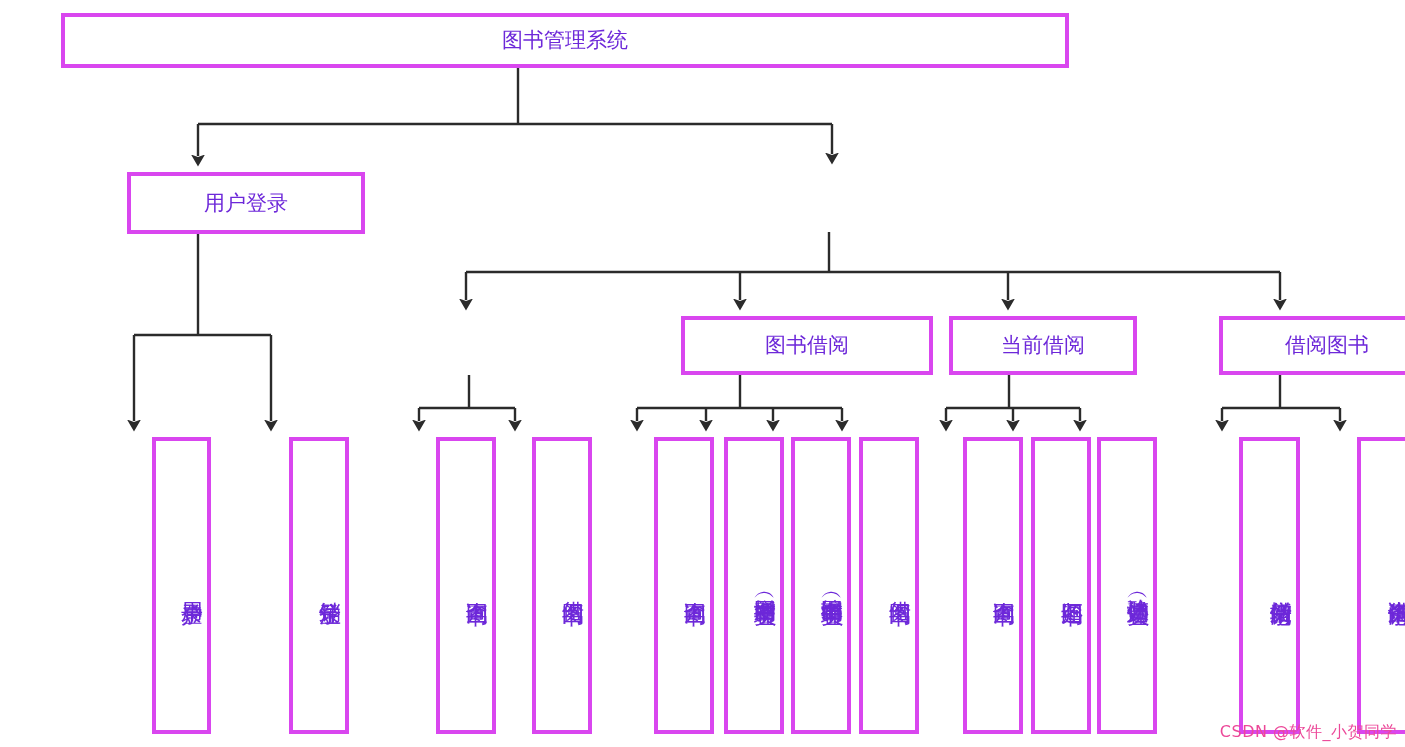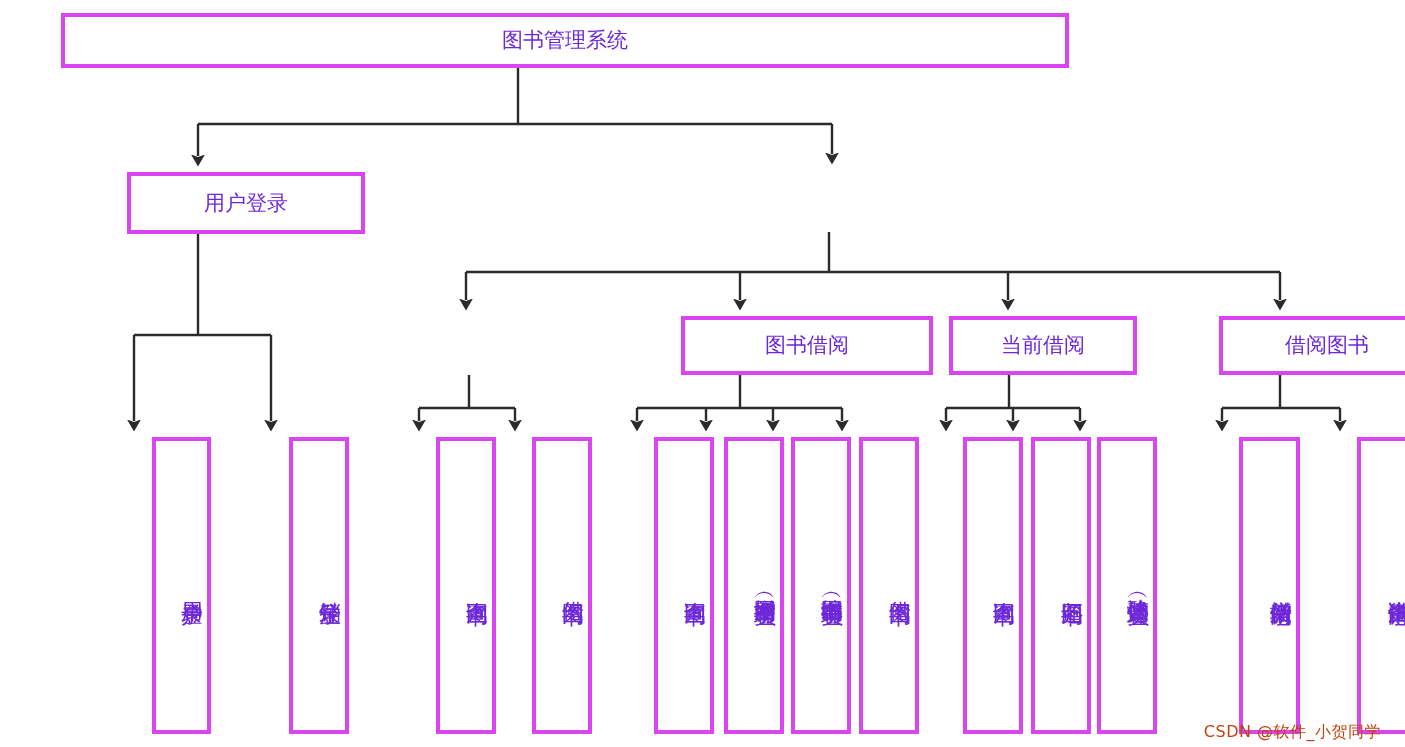--- a/index.html
+++ b/index.html
@@ -60,24 +60,24 @@
   .wire {
     stroke: #2b2b2b;
     stroke-width: 2.4;
     fill: none;
   }
   .arrowhead {
     fill: #2b2b2b;
   }
   .watermark {
     position: absolute;
-    right: 24px;
+    right: 8px;
     bottom: 4px;
     font-size: 16px;
-    color: #c2410c;
+    color: #ec4899;
     letter-spacing: 0.5px;
     white-space: nowrap;
   }
 </style>
 </head>
 <body>
 
 <div id="canvas">
 
   <svg class="wires" viewBox="0 0 1405 747">

